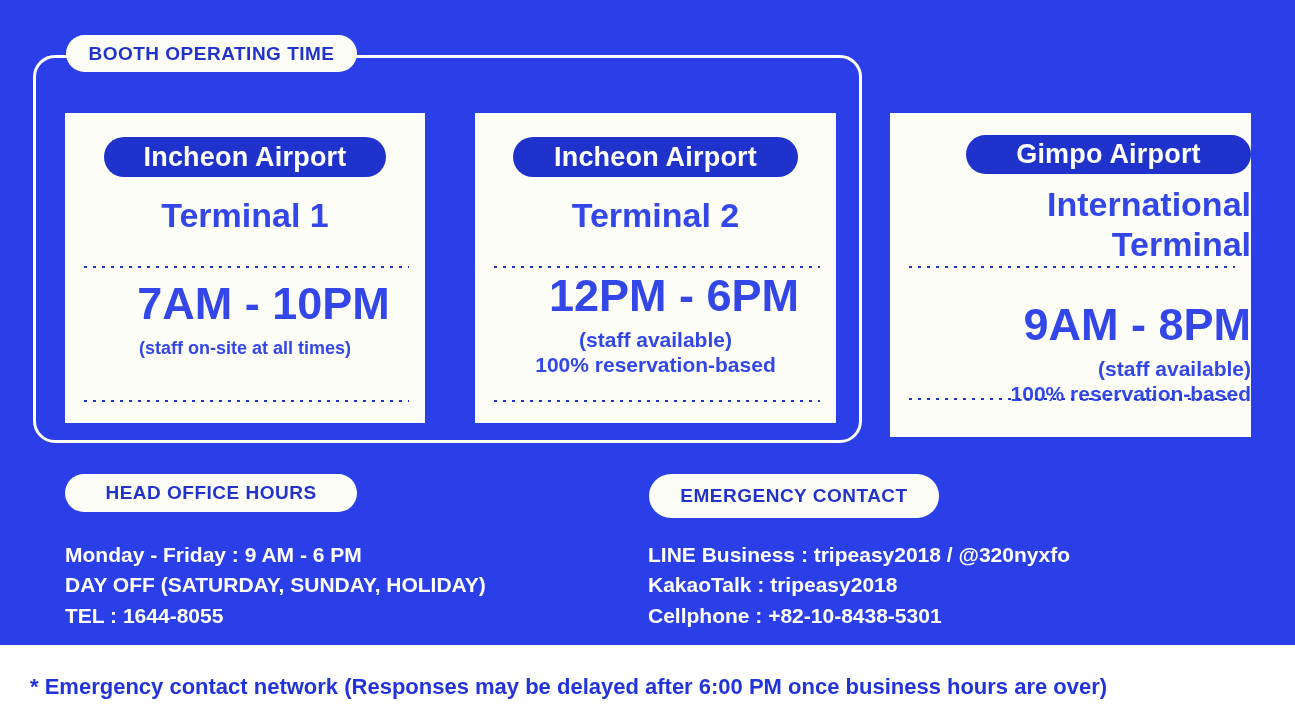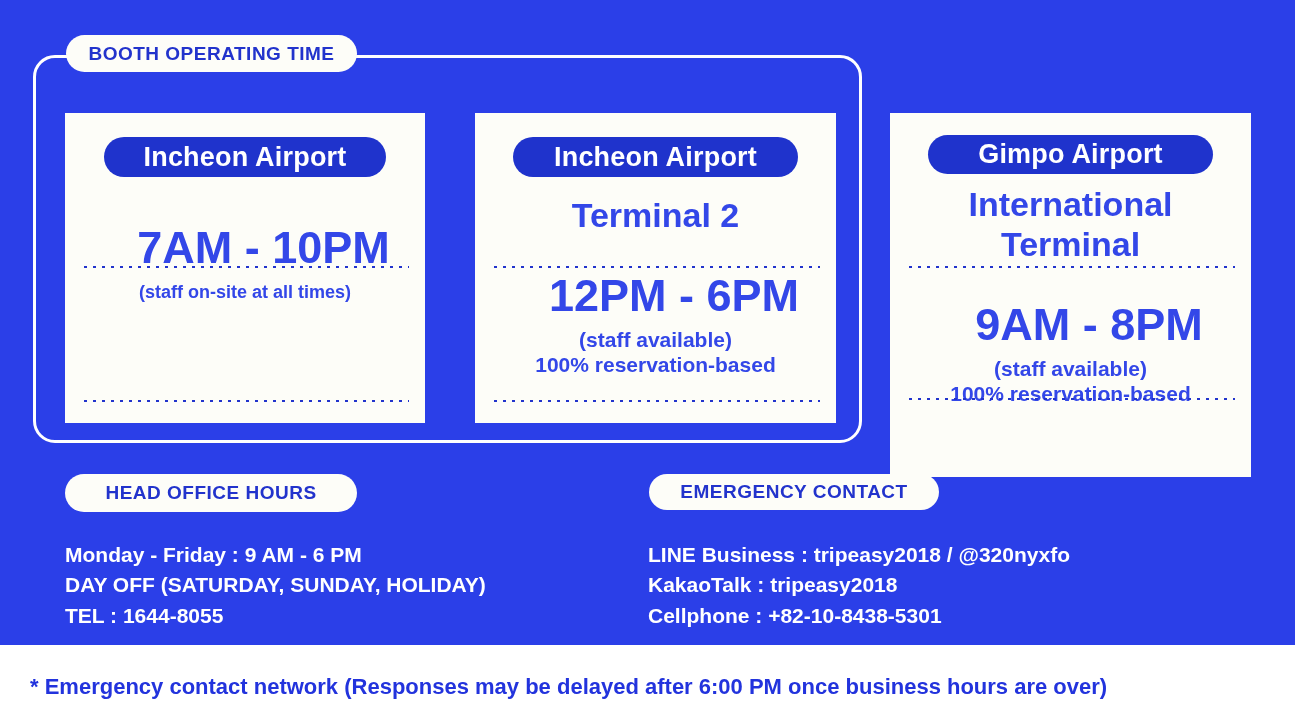--- a/index.html
+++ b/index.html
@@ -29,32 +29,32 @@
     position:absolute;
     display:flex;align-items:center;justify-content:center;
     background:#fdfdf8;border-radius:999px;
     color:#2233cc;
     font-weight:bold;
     letter-spacing:.5px;
     white-space:nowrap;
   }
   #badge-booth{left:66px;top:35px;width:291px;height:37px;font-size:19px;}
   #badge-head{left:65px;top:474px;width:292px;height:38px;font-size:19px;}
-  #badge-emerg{left:649px;top:474px;width:290px;height:36px;font-size:19px;}
+  #badge-emerg{left:649px;top:474px;width:290px;height:44px;font-size:19px;}
 
   
   .card{
     position:absolute;
     background:#fdfdf8;
     box-sizing:border-box;
     display:flex;flex-direction:column;align-items:center;
   }
   #card-0{left:65px;top:113px;width:360px;height:310px;}
   #card-1{left:475px;top:113px;width:361px;height:310px;}
-  #card-2{left:890px;top:113px;width:361px;height:364px;}
+  #card-2{left:890px;top:113px;width:361px;height:324px;align-items:flex-end;}
 
   .card-pill{
     background:#1f33cc;color:#ffffff;
     border-radius:999px;
     font-weight:bold;
     display:flex;align-items:center;justify-content:center;
     white-space:nowrap;
     letter-spacing:.2px;
   }
   #card-0 .card-pill{margin-top:24px;width:282px;height:40px;font-size:27px;}
@@ -118,20 +118,21 @@
 <div class="stage">
 
   <div class="panel">
 
     <div class="group-outline"></div>
 
     <div class="badge" id="badge-booth">BOOTH OPERATING TIME</div>
 
     <div class="card" id="card-0">
       <div class="card-pill">Incheon Airport</div>
+      <div class="card-title">Terminal 1</div>
       <div class="dotwrap" style="top:152px;">
         <div class="dotline"></div>
       </div>
       <div class="card-hours">7AM - 10PM</div>
       <div class="card-note">(staff on-site at all times)</div>
       <div class="dotwrap" style="top:286px;">
         <div class="dotline"></div>
       </div>
     </div>
 

